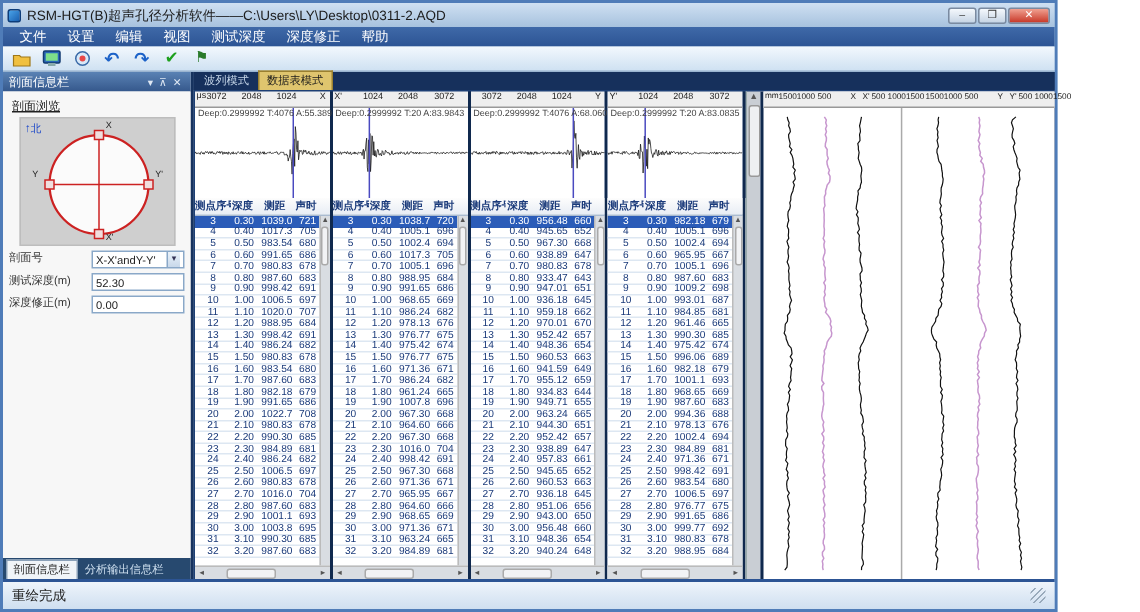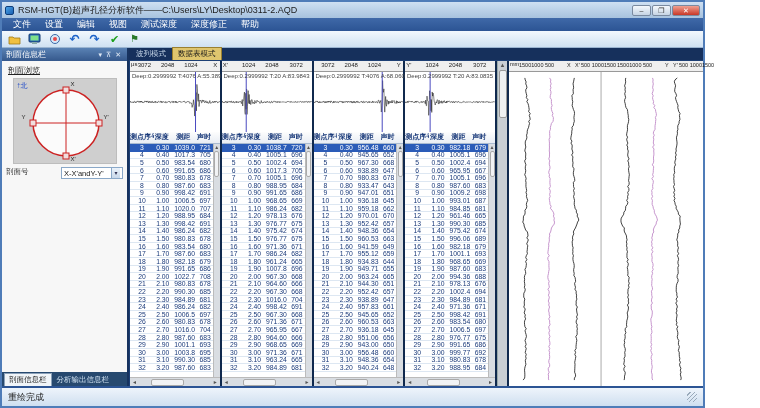--- a/index.html
+++ b/index.html
@@ -226,20 +226,34 @@
         </div>
         <div id="lp-fields">
             <div class="fieldrow">
               <span class="lab">剖面号</span>
               <div class="ctrl">
                 <span class="val">X-X'andY-Y'</span>
                 <span class="dd">▾</span>
               </div>
             </div>
           </div>
+        <div id="lp-depth-fields">
+            <div class="fieldrow">
+              <span class="lab">测试深度(m)</span>
+              <div class="ctrl">
+                <span class="val">52.30</span>
+              </div>
+            </div>
+            <div class="fieldrow">
+              <span class="lab">深度修正(m)</span>
+              <div class="ctrl">
+                <span class="val">0.00</span>
+              </div>
+            </div>
+          </div>
       </div>
       <div class="lp-tabs" id="lp-tabs">
           <span class="lp-tab active">剖面信息栏</span>
           <span class="lp-tab">分析输出信息栏</span>
         </div>
     </div>
 
     <div class="main">
       <div class="main-tabs" id="main-tabs">
           <span class="main-tab">波列模式</span>

